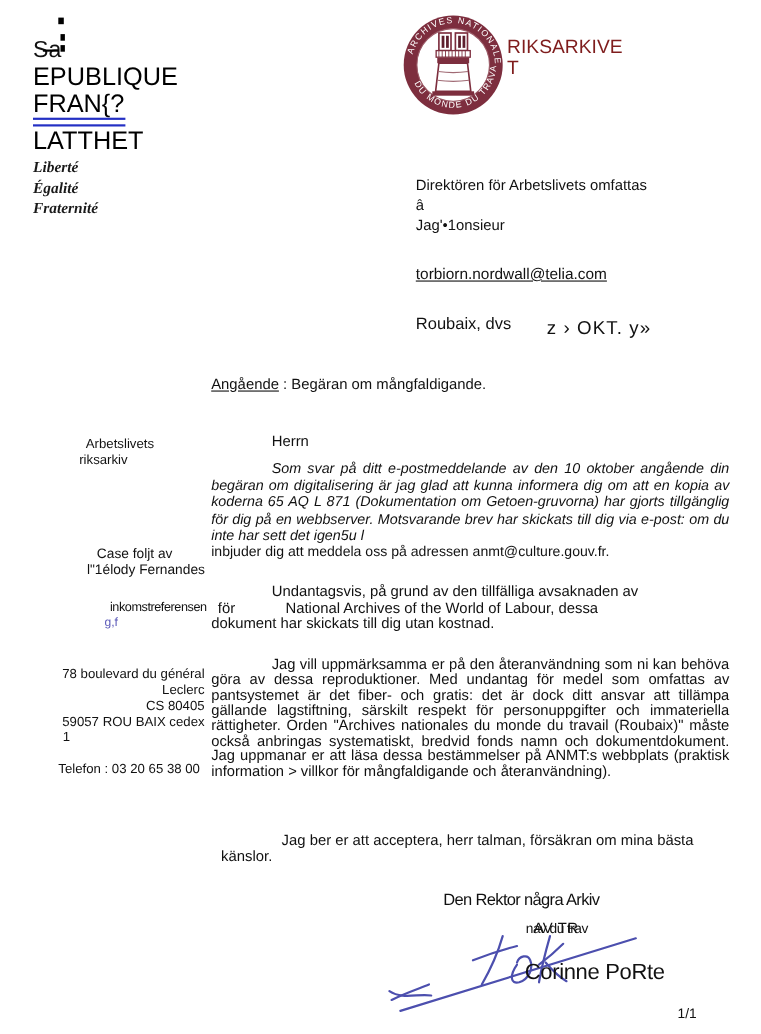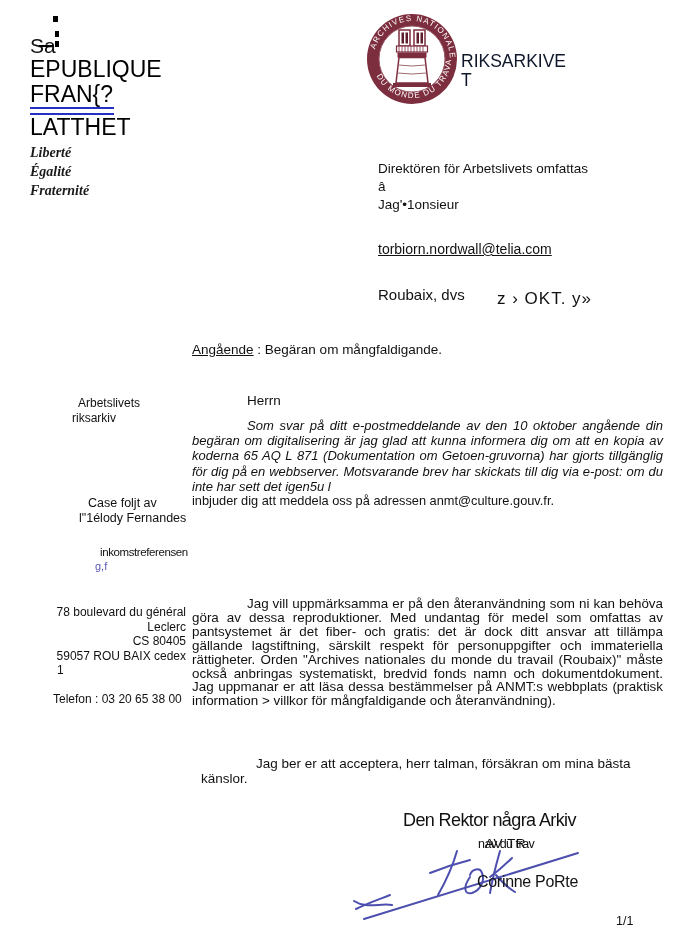--- a/index.html
+++ b/index.html
@@ -12,21 +12,21 @@
   .mar-sa{font-size:21px;line-height:22px;position:relative;}
   .sa-strike{position:absolute;left:9px;top:10px;width:14px;height:2px;background:#000;}
   .dot{position:absolute;background:#000;}
   .dbl-underline{width:84px;height:4px;border-top:2px solid #2430c4;border-bottom:2px solid #2430c4;margin-top:0px;}
   .motto{font-family:"Liberation Serif",serif;font-style:italic;font-weight:600;
          font-size:14px;line-height:19px;color:#1a1a1a;}
 
   
   .seal{position:absolute;left:366px;top:13px;width:92px;height:92px;}
   .org-title{position:absolute;left:461px;top:33px;width:118px;font-size:17.5px;line-height:19px;
-             color:#0f172a;word-break:break-all;margin-top:19px;}
+             color:#7f1d1d;word-break:break-all;}
 
   
   .rcpt{font-size:13.5px;line-height:18px;}
   .email{font-size:14px;text-decoration:underline;}
   .place{font-size:15px;}
   .datestamp{font-size:17px;letter-spacing:1px;}
 
   .subject{font-size:13.5px;}
   .subject .lbl{text-decoration:underline;text-align:right;}
 
@@ -40,24 +40,24 @@
 
   
   .bodycol{width:471px;}
   .salut{font-size:13.5px;}
   .para{width:471px;text-align:justify;text-indent:55px;font-size:13px;line-height:15.2px;font-style:italic;}
   .para3{width:471px;text-align:justify;text-indent:55px;font-size:13.4px;line-height:13.9px;}
   .p1last{font-size:12.8px;}
   .p2line{font-size:13.5px;line-height:14.5px;}
   .closing{font-size:13.5px;line-height:15px;}
 
-  .sig-title{font-size:18px;letter-spacing:-0.6px;}
+  .sig-title{font-size:15px;letter-spacing:-0.6px;}
   .sig-overlay{position:relative;font-size:12.5px;letter-spacing:-0.5px;}
   .sig-overlay .caps{position:absolute;left:7px;top:-1px;font-size:13.5px;letter-spacing:0.5px;}
-  .sig-name{font-size:16px;letter-spacing:-0.3px;}
+  .sig-name{font-size:20px;letter-spacing:-0.3px;}
   .pageno{font-size:12.5px;}
 </style>
 </head>
 <body>
 
 <div class="page">
 
   <div class="dot" style="left:53px;top:16px;width:5px;height:6px;"></div>
   <div class="dot" style="left:55px;top:31px;width:4px;height:6px;"></div>
   <div class="dot" style="left:55px;top:41px;width:4px;height:6px;"></div>
@@ -146,20 +146,28 @@
     <div>59057 ROU BAIX cedex</div>
     <div class="left1">1</div>
   </div>
   <div class="abs mphone" style="left:53px;top:692px;">Telefon : 03 20 65 38 00</div>
 
   <div class="abs salut" style="left:247px;top:393px;">Herrn</div>
 
   <div class="abs para" style="left:192px;top:418px;">Som svar på ditt e-postmeddelande av den 10 oktober angående din begäran om digitalisering är jag glad att kunna informera dig om att en kopia av koderna 65 AQ L 871 (Dokumentation om Getoen-gruvorna) har gjorts tillgänglig för dig på en webbserver. Motsvarande brev har skickats till dig via e-post: om du inte har sett det igen5u l</div>
   <div class="abs p1last" style="left:192px;top:493px;">inbjuder dig att meddela oss på adressen anmt@culture.gouv.fr.</div>
 
+  <div class="abs bodycol" style="left:192px;top:531px;">
+    <div class="p2line" style="text-indent:55px;">Undantagsvis, på grund av den tillfälliga avsaknaden av</div>
+    <div class="p2line">
+      <span style="margin-left:6px;">för</span>
+      <span style="margin-left:42px;">National Archives of the World of Labour, dessa</span>
+    </div>
+    <div class="p2line">dokument har skickats till dig utan kostnad.</div>
+  </div>
 
   <div class="abs para3" style="left:192px;top:597px;">Jag vill uppmärksamma er på den återanvändning som ni kan behöva göra av dessa reproduktioner. Med undantag för medel som omfattas av pantsystemet är det fiber- och gratis: det är dock ditt ansvar att tillämpa gällande lagstiftning, särskilt respekt för personuppgifter och immateriella rättigheter. Orden "Archives nationales du monde du travail (Roubaix)" måste också anbringas systematiskt, bredvid fonds namn och dokumentdokument. Jag uppmanar er att läsa dessa bestämmelser på ANMT:s webbplats (praktisk information &gt; villkor för mångfaldigande och återanvändning).</div>
 
   <div class="abs closing bodycol" style="left:201px;top:756px;">
     <div style="margin-left:55px;">Jag ber er att acceptera, herr talman, försäkran om mina bästa</div>
     <div>känslor.</div>
   </div>
 
   <div class="abs sig-title" style="left:403px;top:810px;">Den Rektor några Arkiv</div>
 

